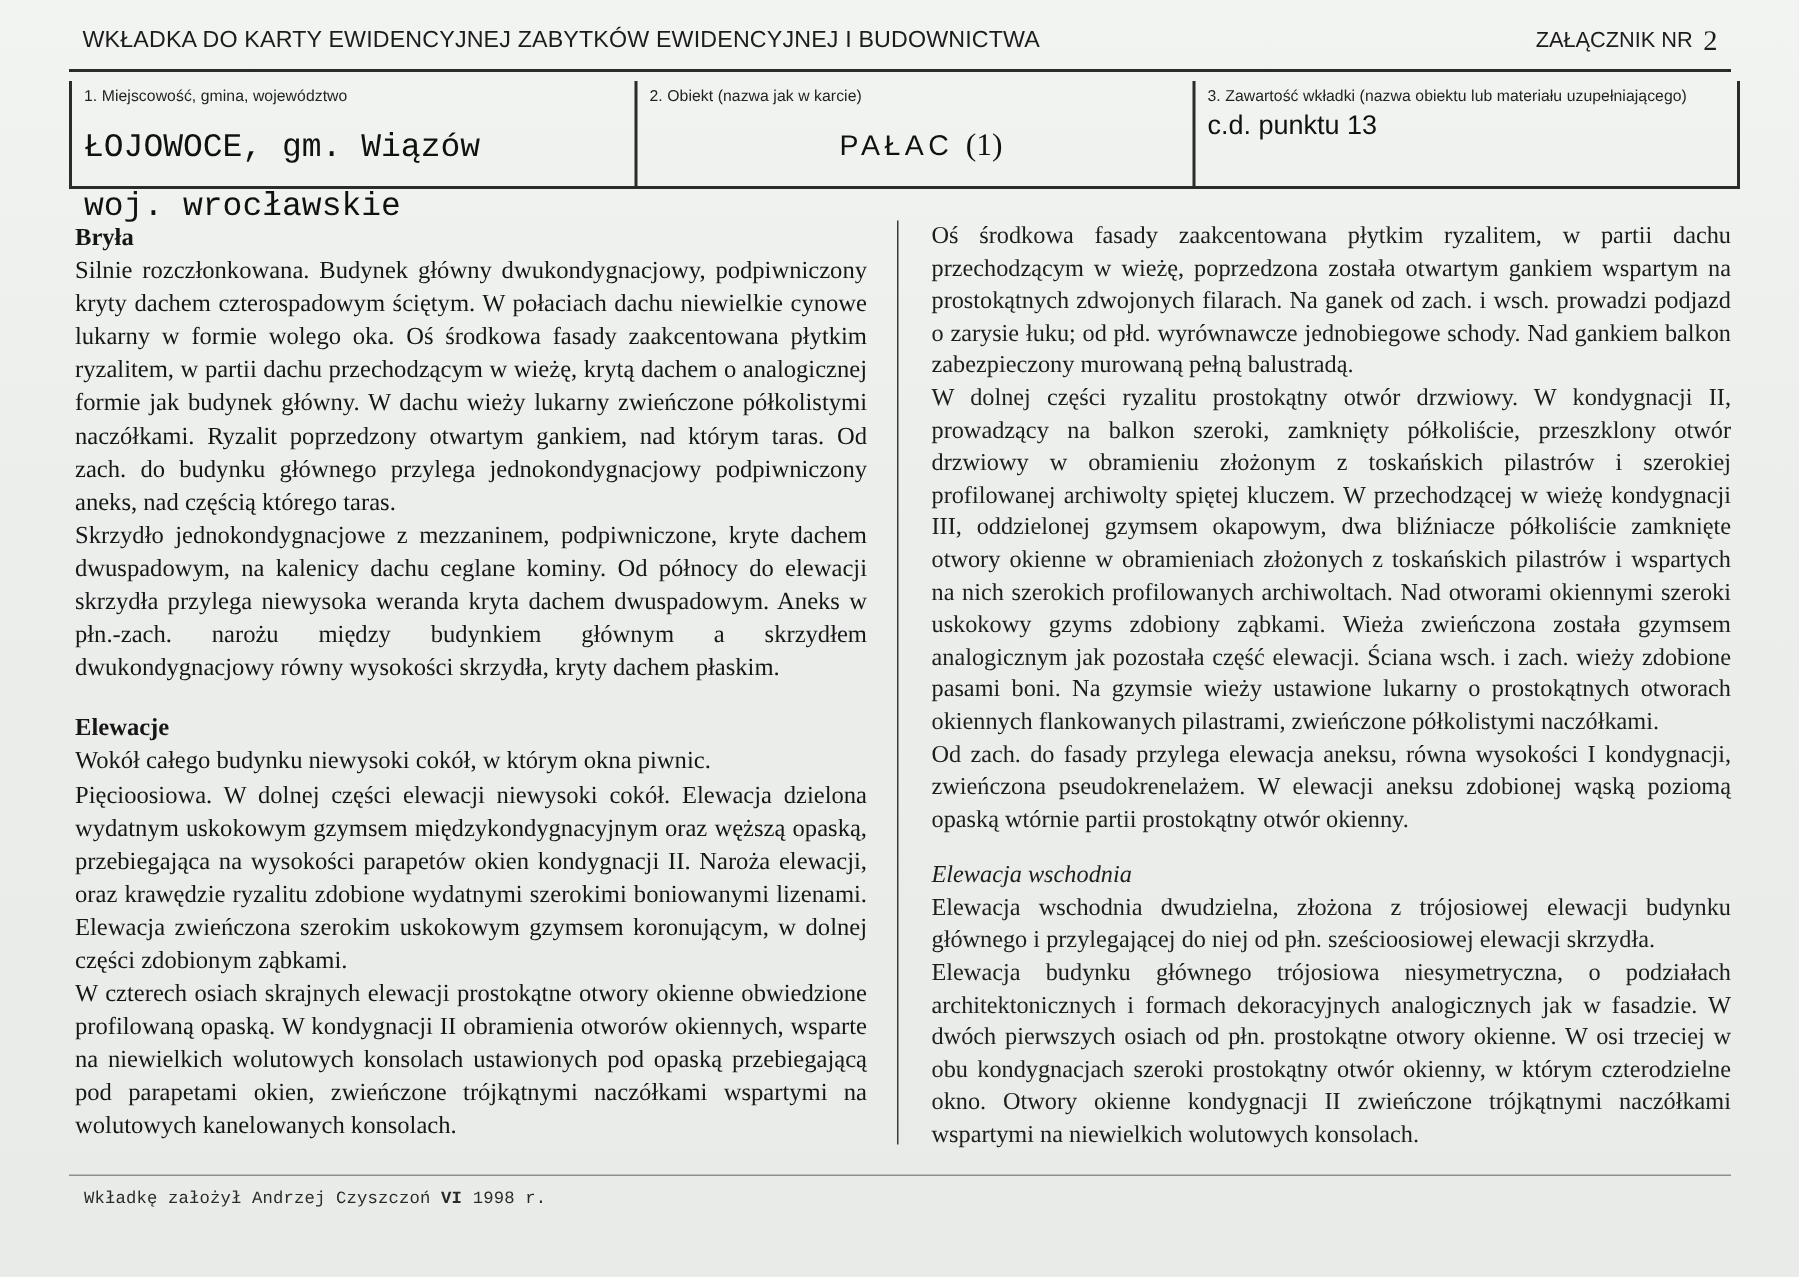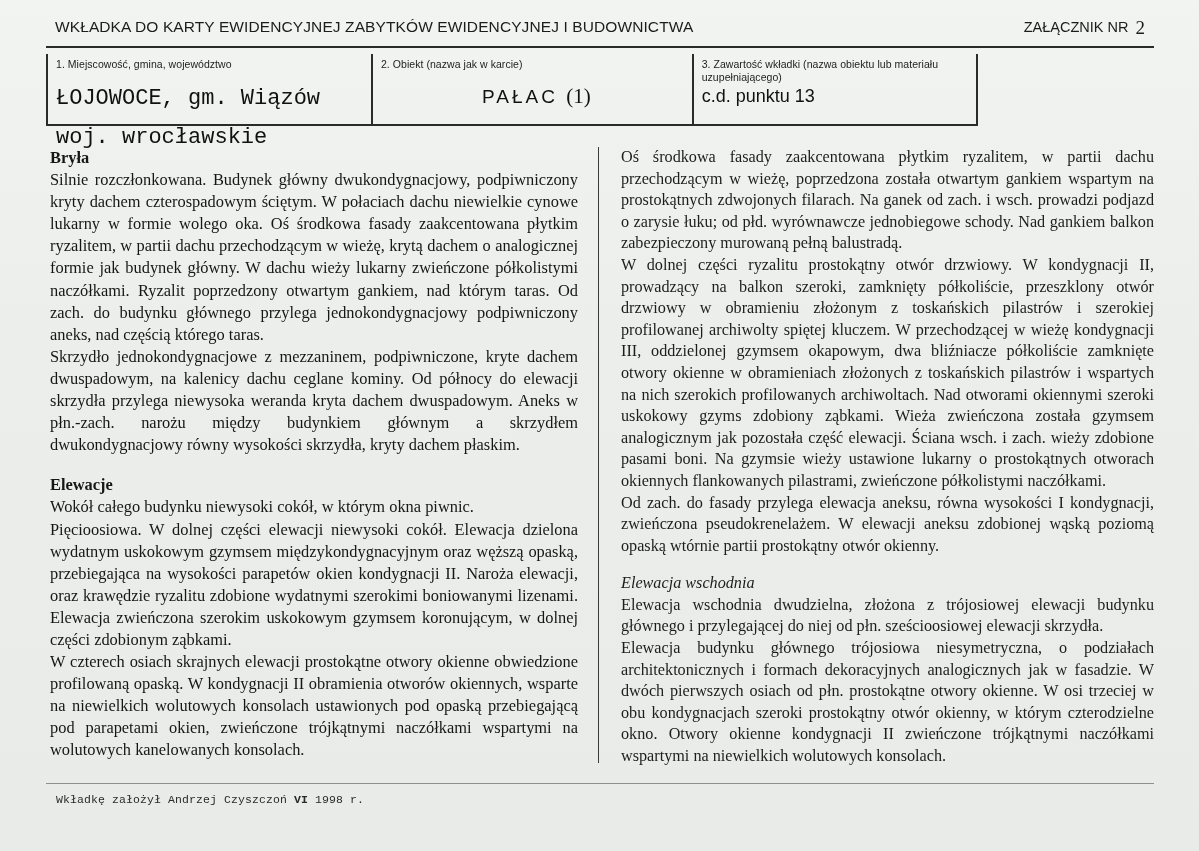--- a/index.html
+++ b/index.html
@@ -66,21 +66,21 @@
     width: 1108px;
     height: 2px;
     background: #2b2b2b;
   }
 
   
   .info-table {
     position: absolute;
     left: 46px;
     top: 54px;
-    width: 932px;
+    width: 1114px;
     height: 72px;
     display: flex;
     border-left: 2px solid #2b2b2b;
     border-right: 2px solid #2b2b2b;
     border-bottom: 2px solid #2b2b2b;
     box-sizing: border-box;
     background: transparent;
   }
   .info-cell {
     box-sizing: border-box;

